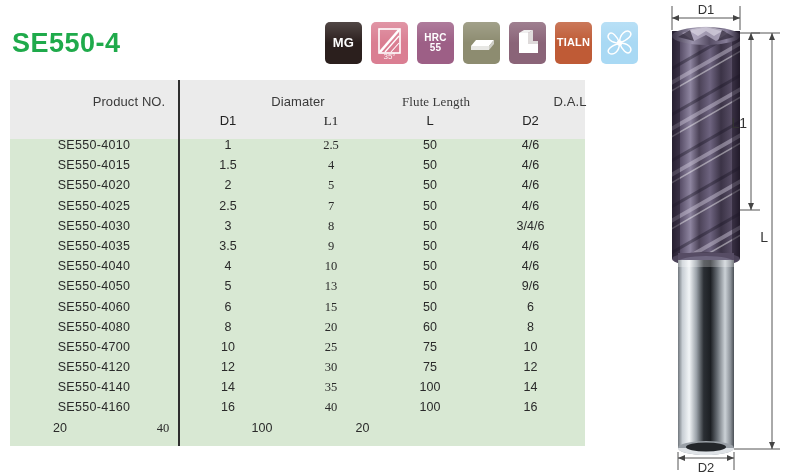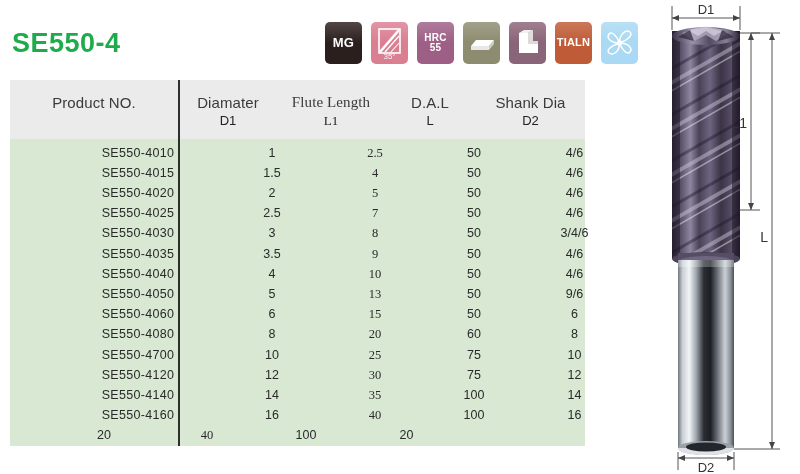--- a/index.html
+++ b/index.html
@@ -79,25 +79,25 @@
   .hrow.r1{top:14px;}
   .hrow.r2{top:33px;}
   .cell{flex:0 0 auto;text-align:center;color:#2b2b2b;}
 
   .c-prod{width:168px;}
   .c-d1{width:100px;}
   .c-l1{width:106px;font-family:Liberation Serif, serif;}
   .c-l{width:92px;}
   .c-d2{width:109px;}
 
-  .hrow.r1 .cell{font-size:15px;color:#3a3a3a;letter-spacing:.1px;}
+  .hrow.r1 .cell{font-size:13px;color:#3a3a3a;letter-spacing:.1px;margin-left:35px;}
   .hrow.r2 .cell{font-size:13px;color:#222;font-weight:normal;}
 
   .trow{
-    display:flex;height:20.2px;align-items:flex-end;padding-left:44px;
+    display:flex;height:20.2px;align-items:flex-start;
   }
   .trow .cell{font-size:12.5px;color:#2a2a2a;line-height:1;}
   .trow .c-prod{letter-spacing:.3px;}
 
   
   .drawing{position:absolute;left:620px;top:0;width:180px;height:474px;}
   .drawing svg{display:block;}
 </style>
 </head>
 <body>

